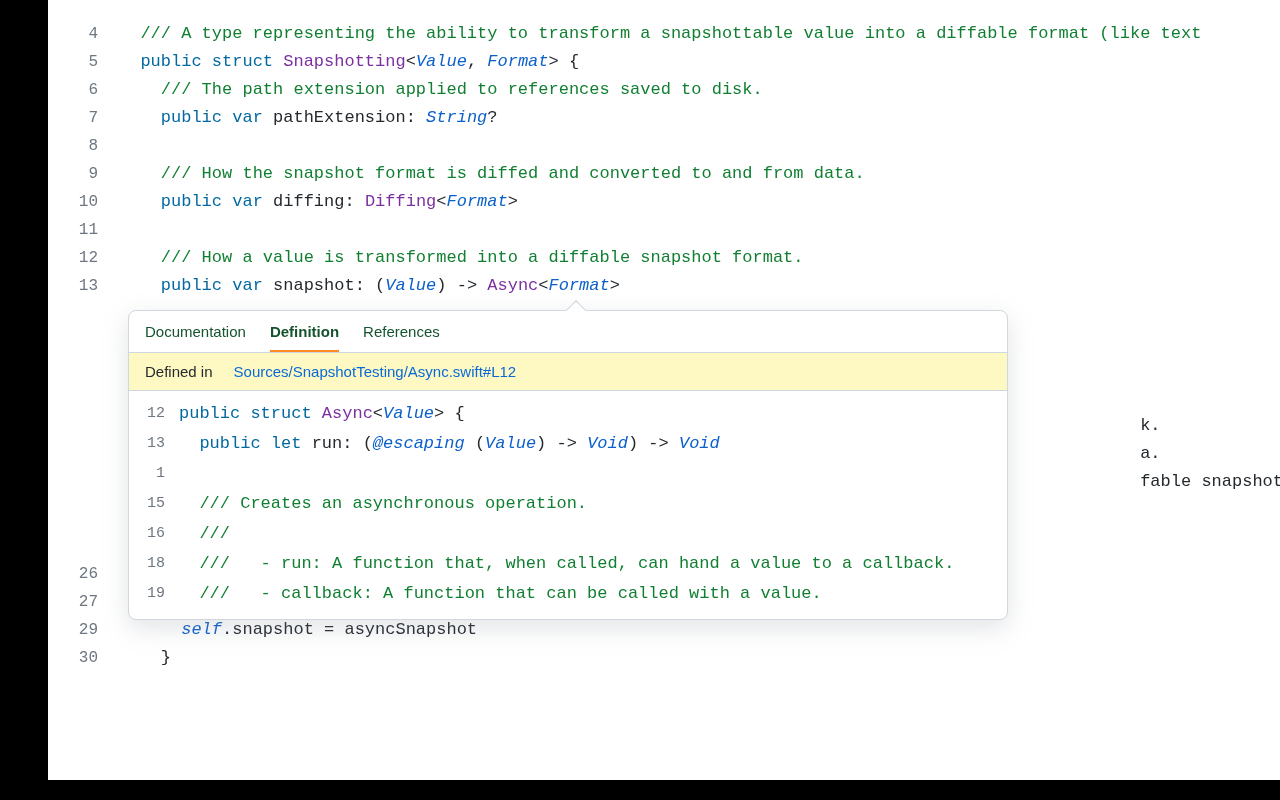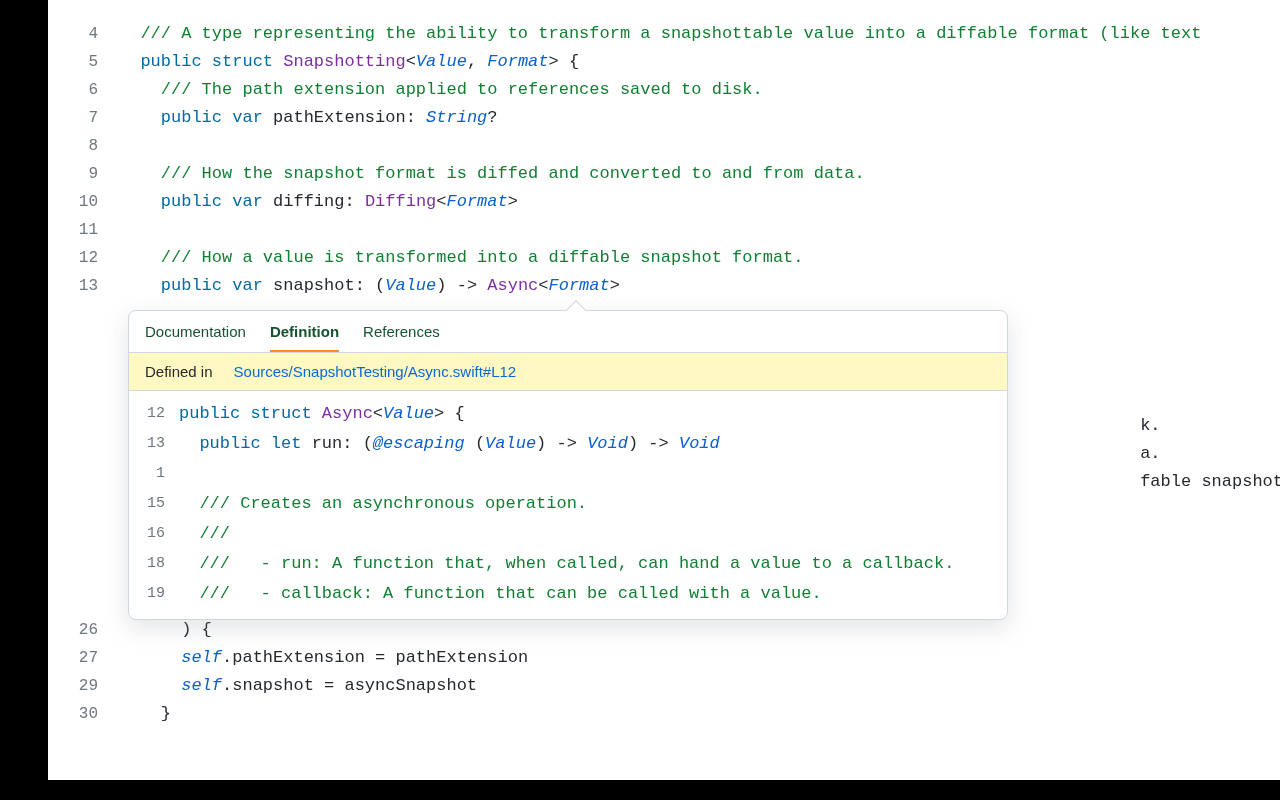--- a/index.html
+++ b/index.html
@@ -126,21 +126,21 @@
       <div class="code-line"><div class="lineno">12</div><div class="line-content"><span class="c-id">    </span><span class="c-doc">/// How a value is transformed into a diffable snapshot format.</span></div></div>
       <div class="code-line"><div class="lineno">13</div><div class="line-content"><span class="c-id">    </span><span class="c-kw">public</span><span class="c-id"> </span><span class="c-kw">var</span><span class="c-id"> snapshot: (</span><span class="c-gen">Value</span><span class="c-id">) -&gt; </span><span class="c-type">Async</span><span class="c-id">&lt;</span><span class="c-gen">Format</span><span class="c-id">&gt;</span></div></div>
     </div>
 
   <div class="code-area" id="bg-lines" style="margin-top:112px;">
       <div class="code-line"><div class="lineno"></div><div class="line-content"><span class="c-id">                                                                                                    k.</span></div></div>
       <div class="code-line"><div class="lineno"></div><div class="line-content"><span class="c-id">                                                                                                    a.</span></div></div>
       <div class="code-line"><div class="lineno"></div><div class="line-content"><span class="c-id">                                                                                                    fable snapshot format.</span></div></div>
     </div>
 
-  <div class="code-area" id="after-lines" style="margin-top:120px;">
+  <div class="code-area" id="after-lines" style="margin-top:64px;">
       <div class="code-line"><div class="lineno">26</div><div class="line-content"><span class="c-id">      ) {</span></div></div>
       <div class="code-line"><div class="lineno">27</div><div class="line-content"><span class="c-id">      </span><span class="c-gen">self</span><span class="c-id">.pathExtension = pathExtension</span></div></div>
       <div class="code-line"><div class="lineno">29</div><div class="line-content"><span class="c-id">      </span><span class="c-gen">self</span><span class="c-id">.snapshot = asyncSnapshot</span></div></div>
       <div class="code-line"><div class="lineno">30</div><div class="line-content"><span class="c-id">    }</span></div></div>
     </div>
 
   <div class="popover">
     <div class="arrow"></div>
     <div class="popover-tabs" id="popover-tabs">
         <div class="popover-tab">Documentation</div>

